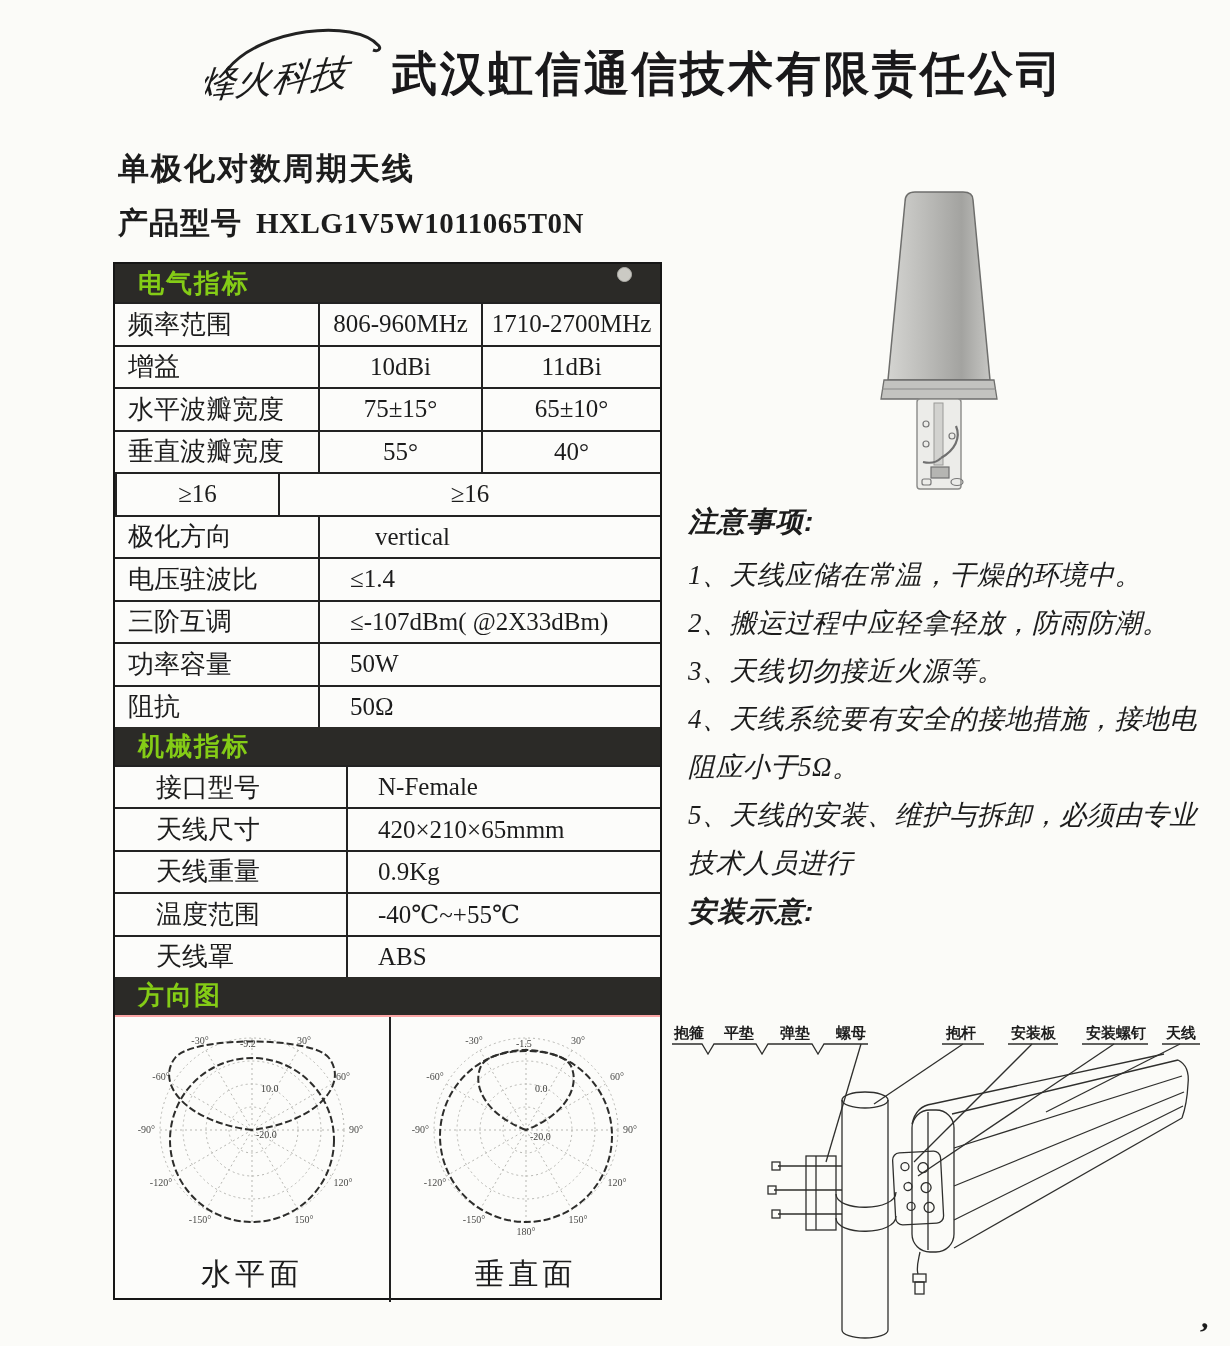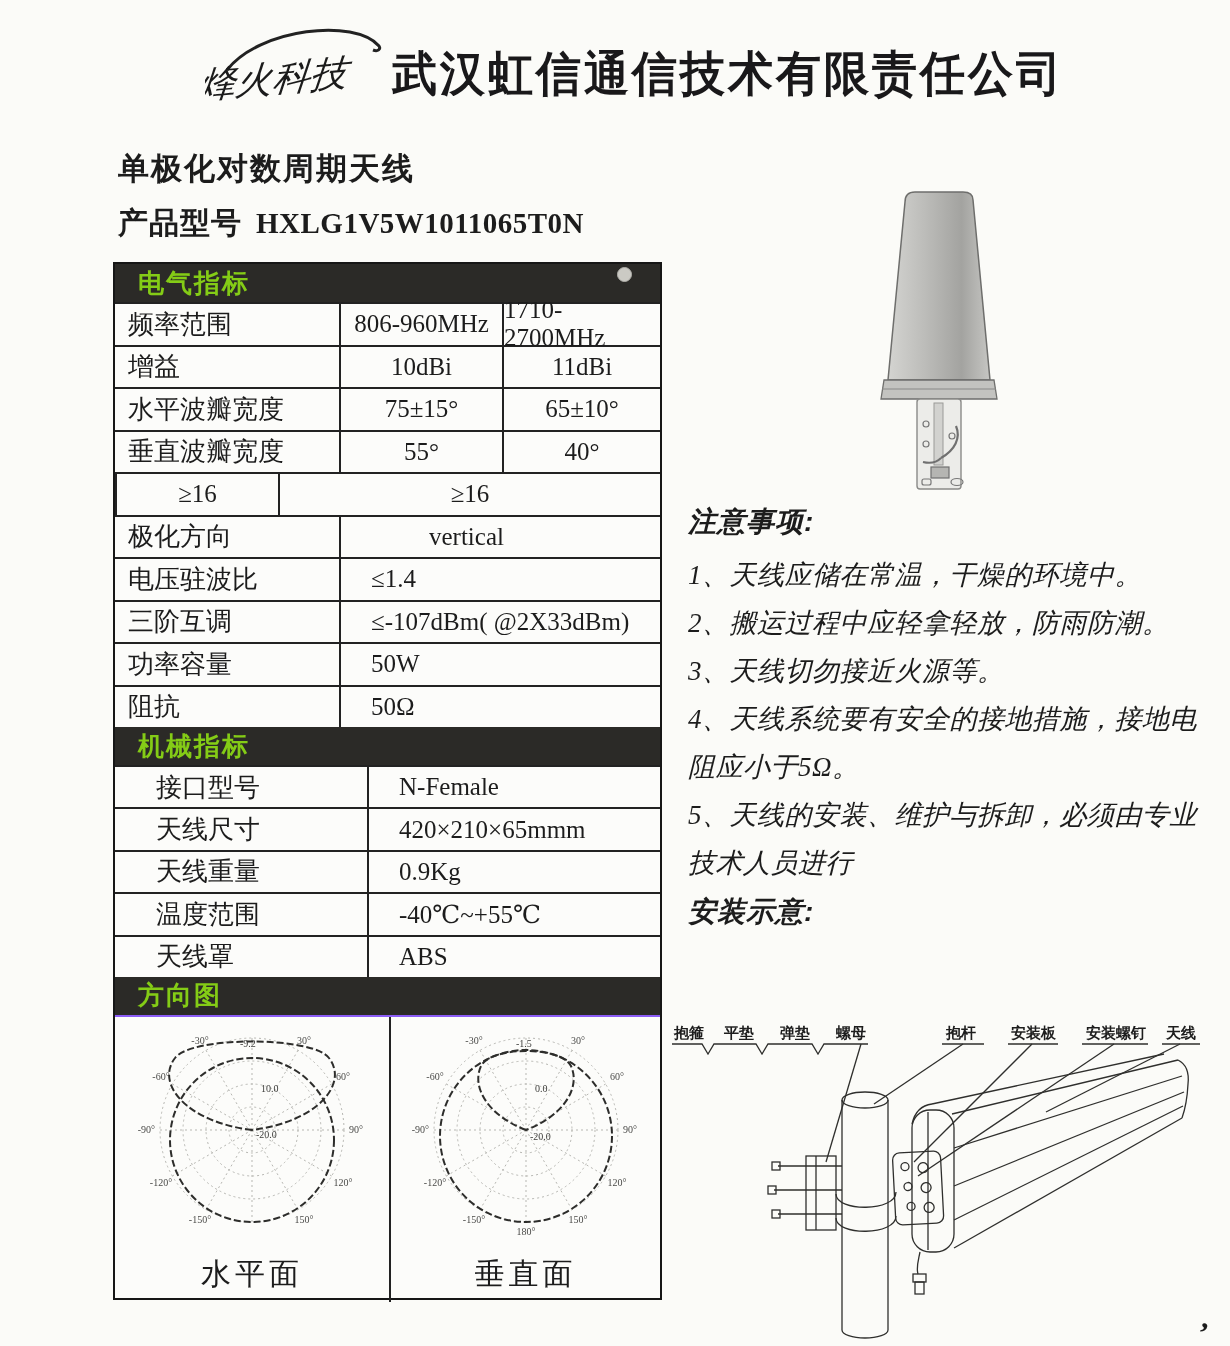--- a/index.html
+++ b/index.html
@@ -34,25 +34,25 @@
   .sec-bar {
     height:38px; background:#2b2a27; color:#84cc16;
     display:flex; align-items:center; padding-left:23px;
     font-size:26px; letter-spacing:2px; position:relative;
   }
   .punch-hole { position:absolute; right:28px; top:3px; width:15px; height:15px;
     border-radius:50%; background:#e7e6e0; opacity:.85; border:1px solid #c9c8c2;}
   .t-row { display:flex; border-top:2px solid #222; align-items:stretch; }
   .e-row { height:42.5px; }
   .m-row { height:42.4px;padding-left:28px; }
-  .c-label { width:224px; padding-left:13px; display:flex; align-items:center; font-size:26px; }
+  .c-label { width:203px; padding-left:13px; display:flex; align-items:center; font-size:26px; }
   .c-v1 { width:163px; border-left:2px solid #222; display:flex; align-items:center; justify-content:center; font-size:25px; }
   .c-v2 { flex:1; border-left:2px solid #222; display:flex; align-items:center; justify-content:center; font-size:25px; }
   .c-merged { flex:1; border-left:2px solid #222; display:flex; align-items:center; padding-left:30px; font-size:25px; }
-  .plots-row { display:flex; height:287px; border-top:2px solid #8b5cf6; }
+  .plots-row { display:flex; height:287px; border-top:2px solid #fca5a5; }
   .plot-cell { width:274px; display:flex; flex-direction:column; align-items:center; padding-top:5px; }
   .plot-cell.right { width:auto; flex:1; border-left:2px solid #222; }
   .plot-caption { font-size:30px; letter-spacing:4px; margin-top:0px; }
 
   
   .antenna-fig { position:absolute; left:845px; top:186px; }
   .notes { position:absolute; left:688px; top:503px; width:528px;font-style:italic; }
   .notes-title { font-size:28px; letter-spacing:1px; margin-bottom:10px; }
   .note-item { font-size:27px; line-height:48px; letter-spacing:0.5px; }
   .install-title { font-size:28px; letter-spacing:1px; margin-top:6px; }
@@ -113,21 +113,21 @@
       <div class="c-v1">55°</div>
       <div class="c-v2">40°</div>
     </div>
     <div class="t-row e-row">
       <div class="c-v1">≥16</div>
       <div class="c-v2">≥16</div>
     </div>
 
     <div class="t-row e-row">
       <div class="c-label">极化方向</div>
-      <div class="c-merged" style="padding-left:88px;">vertical</div>
+      <div class="c-merged" style="padding-left:55px;">vertical</div>
     </div>
     <div class="t-row e-row">
       <div class="c-label">电压驻波比</div>
       <div class="c-merged">≤1.4</div>
     </div>
     <div class="t-row e-row">
       <div class="c-label">三阶互调</div>
       <div class="c-merged">≤-107dBm( @2X33dBm)</div>
     </div>
     <div class="t-row e-row">

